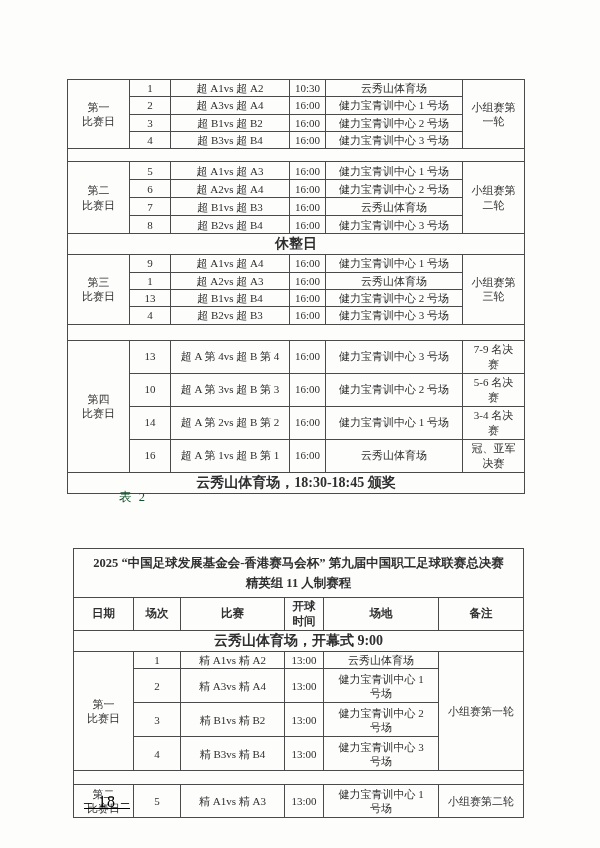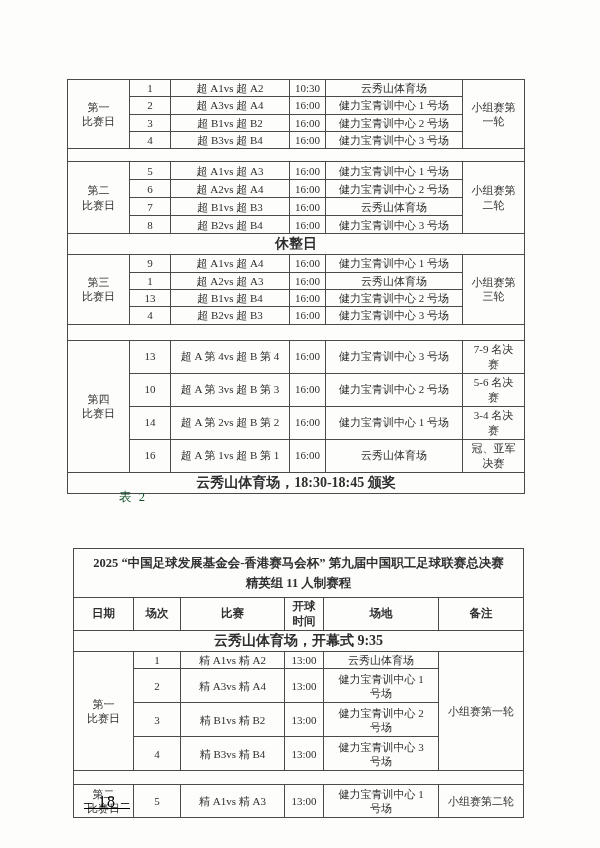--- a/index.html
+++ b/index.html
@@ -206,21 +206,21 @@
     <tr class="head-row r30">
       <td>日期</td>
       <td>场次</td>
       <td>比赛</td>
       <td>开球
 时间</td>
       <td>场地</td>
       <td>备注</td>
     </tr>
     <tr class="band r17">
-      <td colspan="6">云秀山体育场，开幕式 9:35</td>
+      <td colspan="6">云秀山体育场，开幕式 9:00</td>
     </tr>
 
     <tr class="r17">
       <td rowspan="4">第一
 比赛日</td>
       <td>1</td>
       <td>精 A1vs 精 A2</td>
       <td>13:00</td>
       <td>云秀山体育场</td>
       <td rowspan="4">小组赛第一轮</td>

